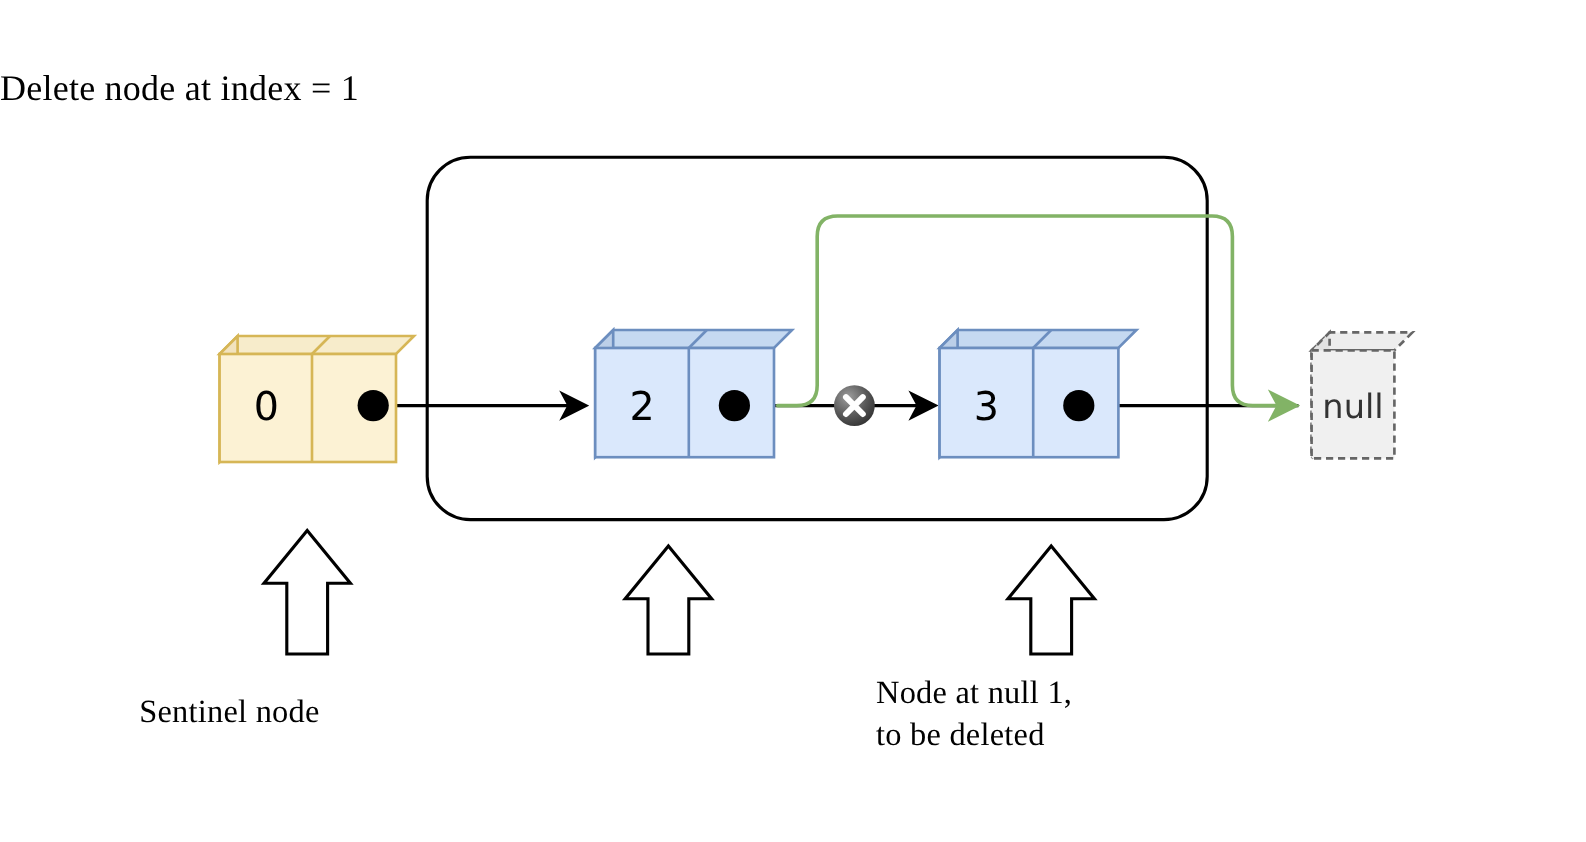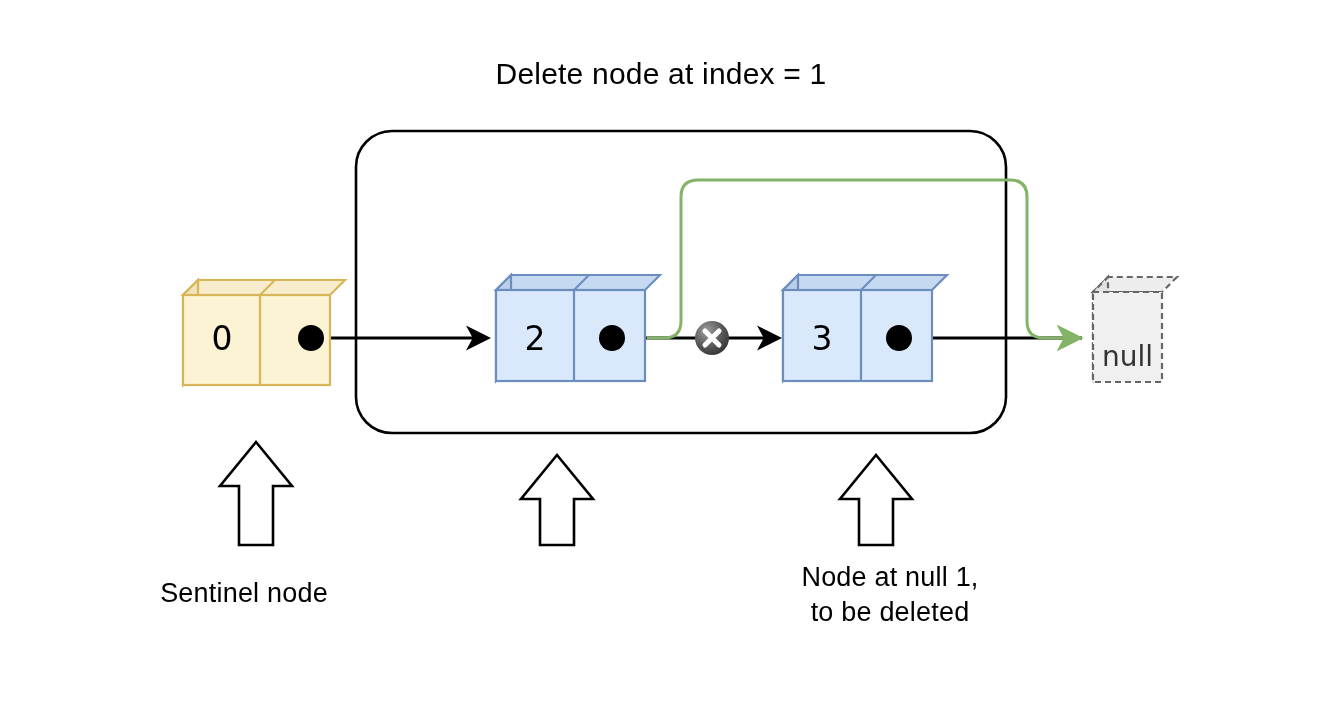--- a/index.html
+++ b/index.html
@@ -24,36 +24,35 @@
     position: absolute;
     top: 0;
     left: 0;
     width: 1322px;
     height: 702px;
     overflow: visible;
   }
   .txt {
     position: absolute;
     color: #000000;
-    font-family: Liberation Sans, sans-serif;
+    font-family: Liberation Serif, serif;
     white-space: pre;
-    text-align: center;
     line-height: 1.28;
     letter-spacing: 0.2px;
   }
   #title {
     left: 0;
     top: 55px;
     width: 1322px;
     font-size: 30px;
   }
   .caption {
     font-size: 27px;
   }
-  #cap-sentinel { left: 84px; top: 576px; width: 320px; }
+  #cap-sentinel { left: 116px; top: 576px; width: 320px; }
   #cap-pred     { left: 400px; top: 560px; width: 320px; }
   #cap-del      { left: 730px; top: 560px; width: 320px; }
 
   .nodeval {
     position: absolute;
     font-size: 33px;
     color: #000000;
     text-align: center;
     font-family: "DejaVu Sans", sans-serif;
   }
@@ -150,21 +149,21 @@
   </svg>
 
   <div class="txt" id="title">Delete node at index = 1</div>
 
   <div class="nodeval" style="left:183px; top:319px; width:78px;">0</div>
 
   <div class="nodeval" style="left:496px; top:319px; width:78px;">2</div>
 
   <div class="nodeval" style="left:783px; top:319px; width:78px;">3</div>
 
-  <div class="nulltxt" style="left:1093px; top:340px; width:69px;">null</div>
+  <div class="nulltxt" style="left:1093px; top:322px; width:69px;">null</div>
 
   <div class="txt caption" id="cap-sentinel">Sentinel node</div>
 
 
   <div class="txt caption" id="cap-del">Node at null 1,
 to be deleted</div>
 
 </div>
 
 </body></html>

